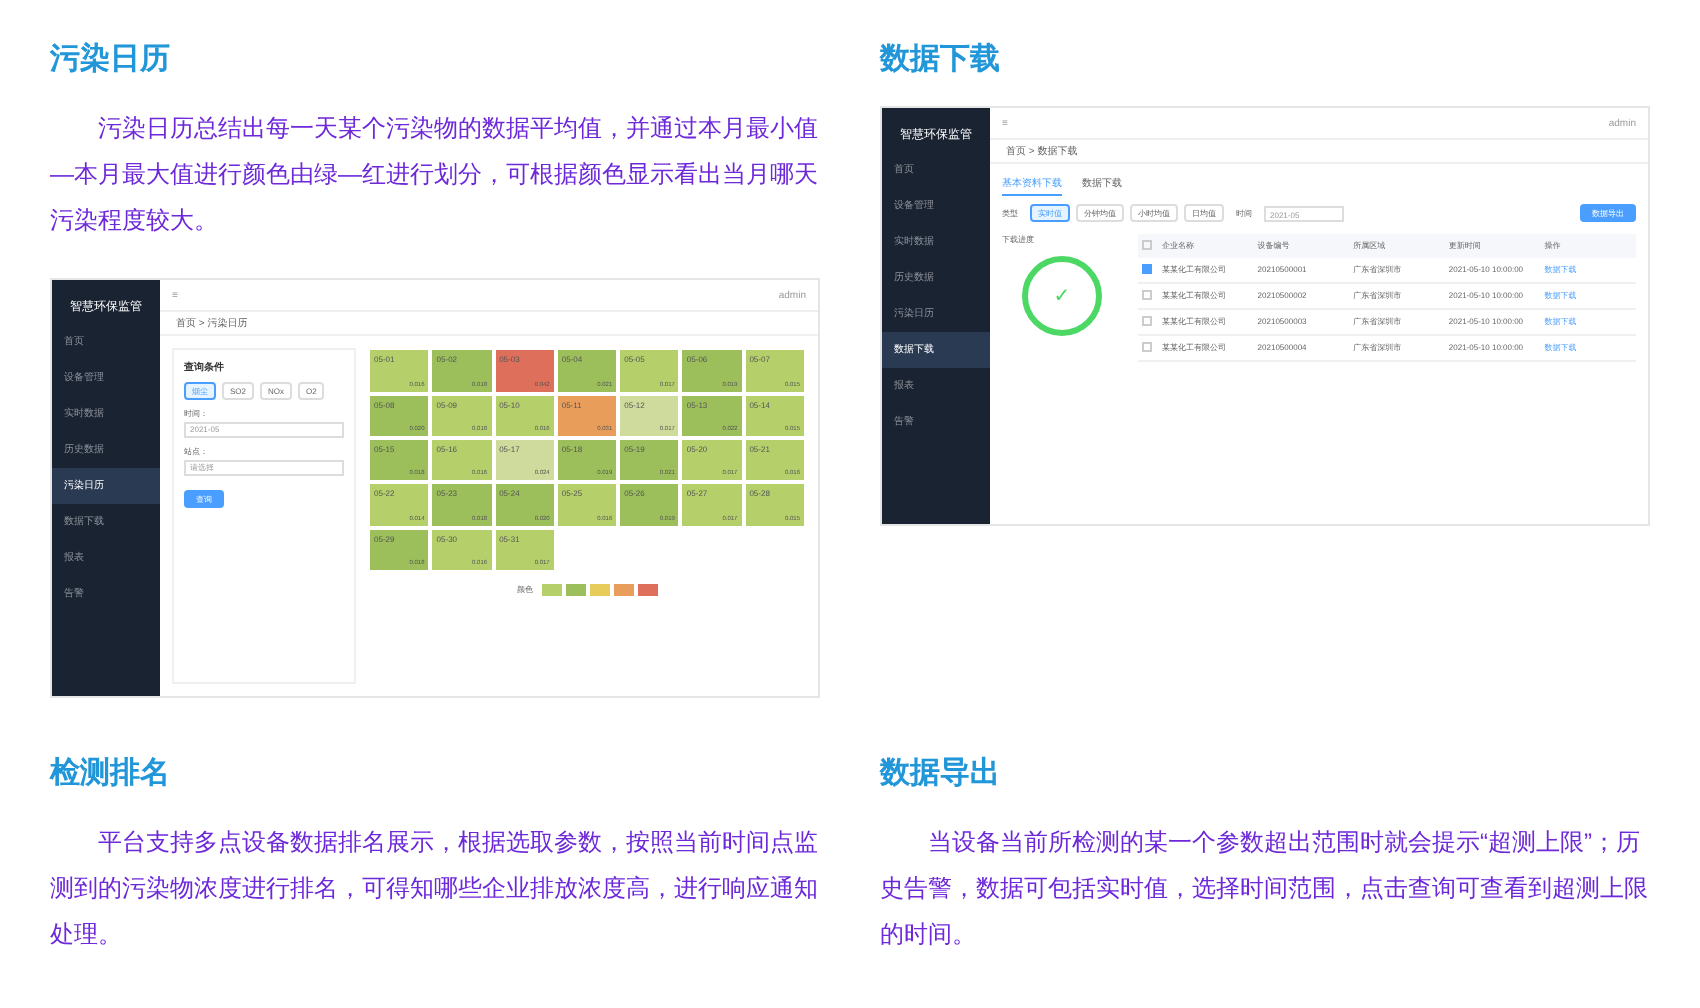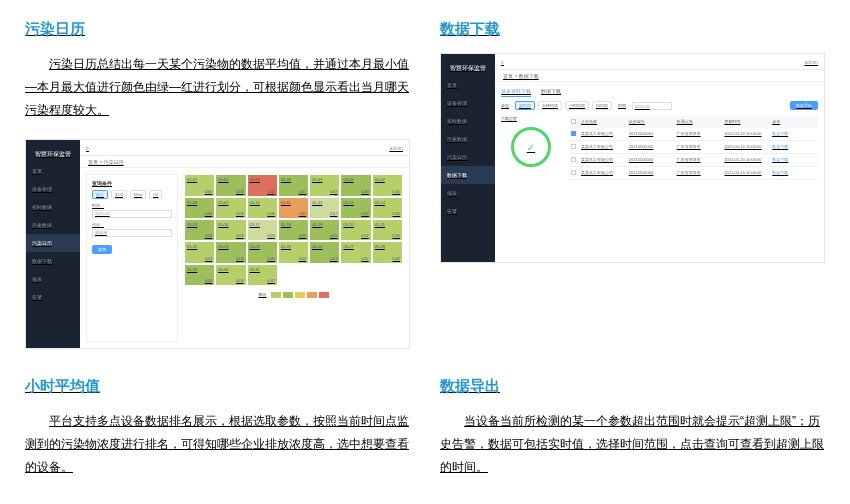--- a/index.html
+++ b/index.html
@@ -3,30 +3,30 @@
   <meta charset="utf-8">
   <style>
     * { margin: 0; padding: 0; box-sizing: border-box; }
     body {
       font-family: "Microsoft YaHei", "PingFang SC", sans-serif;
       background: #fff;
       width: 850px;
       padding: 20px 25px;
     }
     .row { display: flex; gap: 30px; }
-    .col { flex: 1; text-decoration: underline; }
+    .col { flex: 1; }
     .section-title {
       font-size: 15px;
       font-weight: bold;
       color: #2196d8;
       margin-bottom: 14px;
     }
     .section-text {
       font-size: 12px;
-      color: #000000;
+      color: #6d28d9;
       line-height: 1.9;
       text-indent: 2em;
       margin-bottom: 18px;
     }
     .screenshot {
       width: 100%;
       height: 210px;
       border: 1px solid #e5e5e5;
       background: #fff;
       display: flex;
@@ -440,20 +440,20 @@
             </div>
           </div>
         </div>
       </div>
     </div>
   </div>
 </div>
 
 <div class="row">
   <div class="col">
-    <div class="section-title">小时平均值</div>
-    <div class="section-text">平台支持多点设备数据排名展示，根据选取参数，按照当前时间点监测到的污染物浓度进行排名，可得知哪些企业排放浓度高，选中想要查看的设备。</div>
+    <div class="section-title">检测排名</div>
+    <div class="section-text">平台支持多点设备数据排名展示，根据选取参数，按照当前时间点监测到的污染物浓度进行排名，可得知哪些企业排放浓度高，进行响应通知处理。</div>
   </div>
   <div class="col">
     <div class="section-title">数据导出</div>
     <div class="section-text">当设备当前所检测的某一个参数超出范围时就会提示“超测上限”；历史告警，数据可包括实时值，选择时间范围，点击查询可查看到超测上限的时间。</div>
   </div>
 </div>
 
 </body></html>

